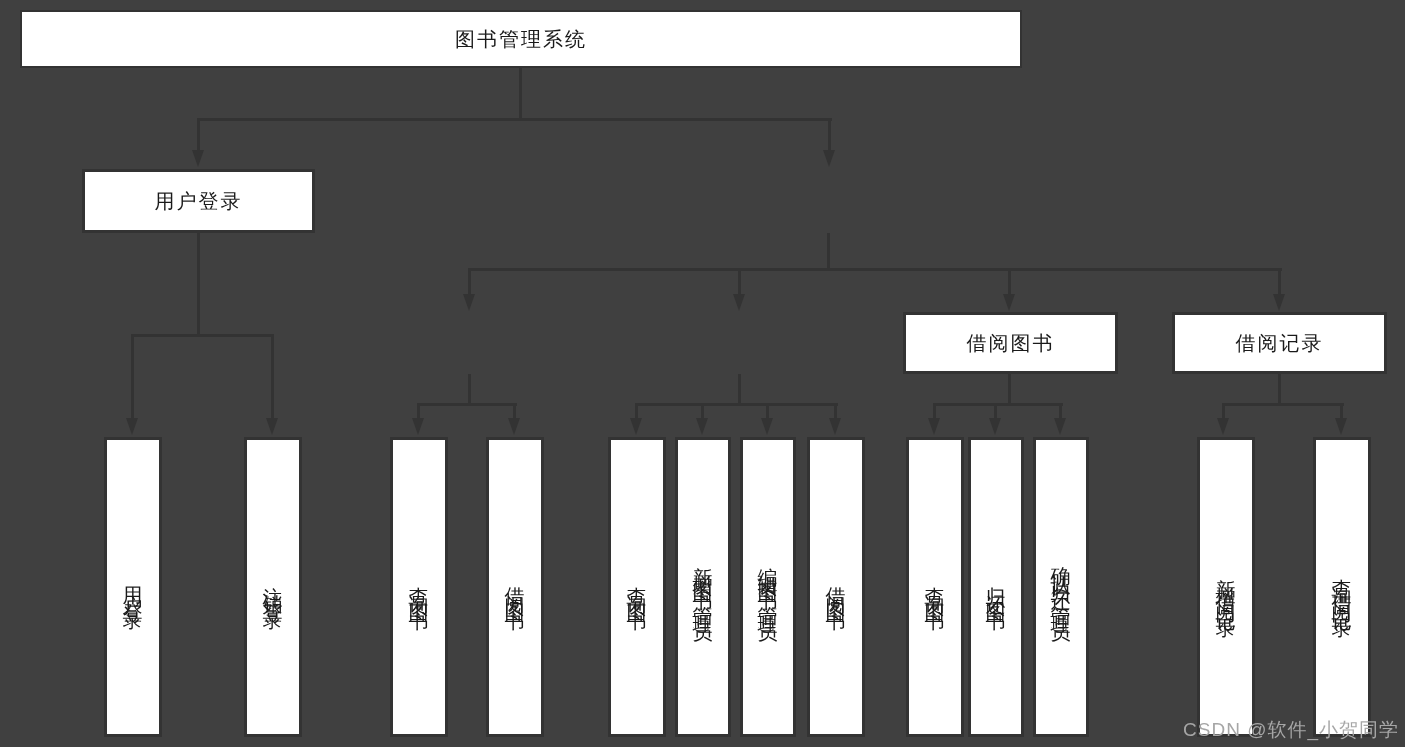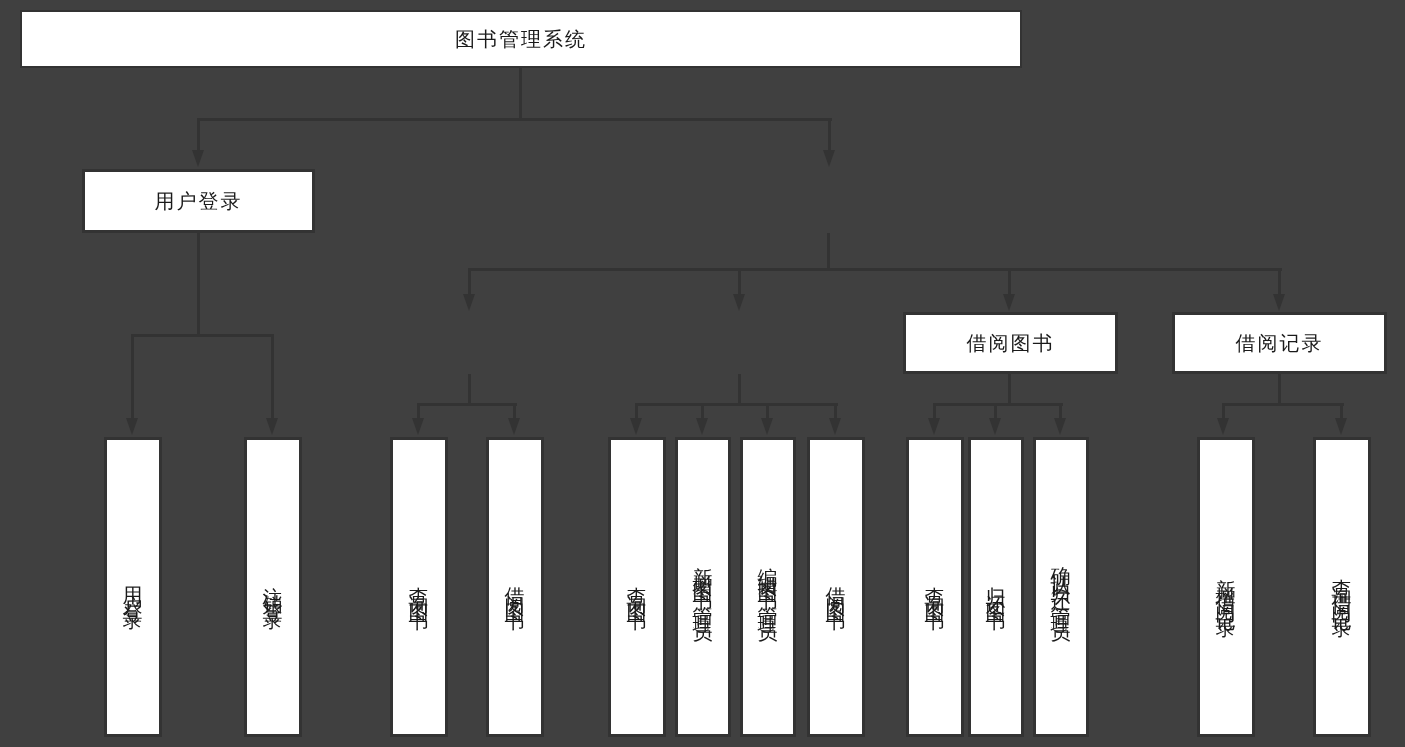--- a/index.html
+++ b/index.html
@@ -168,13 +168,14 @@
     <span class="vtext">确认归还（管理员）</span>
   </div>
 
   <div class="box vbox" style="left:1197px;top:437px;width:58px;height:300px">
     <span class="vtext">新增借阅记录</span>
   </div>
   <div class="box vbox" style="left:1313px;top:437px;width:58px;height:300px">
     <span class="vtext">查询借阅记录</span>
   </div>
 
+  <div class="watermark">CSDN @软件_小贺同学</div>
 </div>
 
 </body></html>

